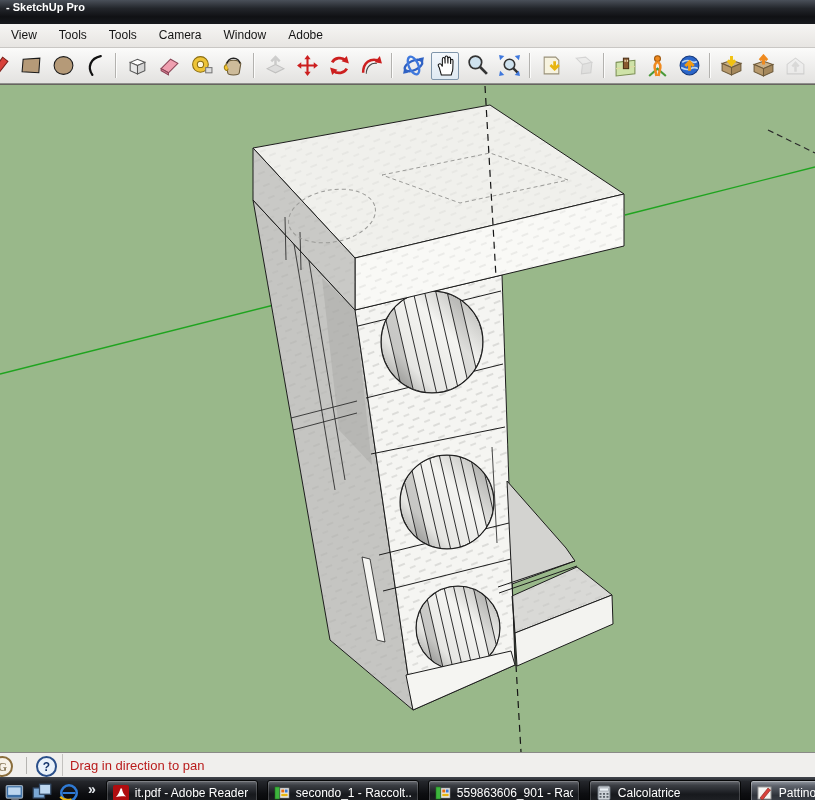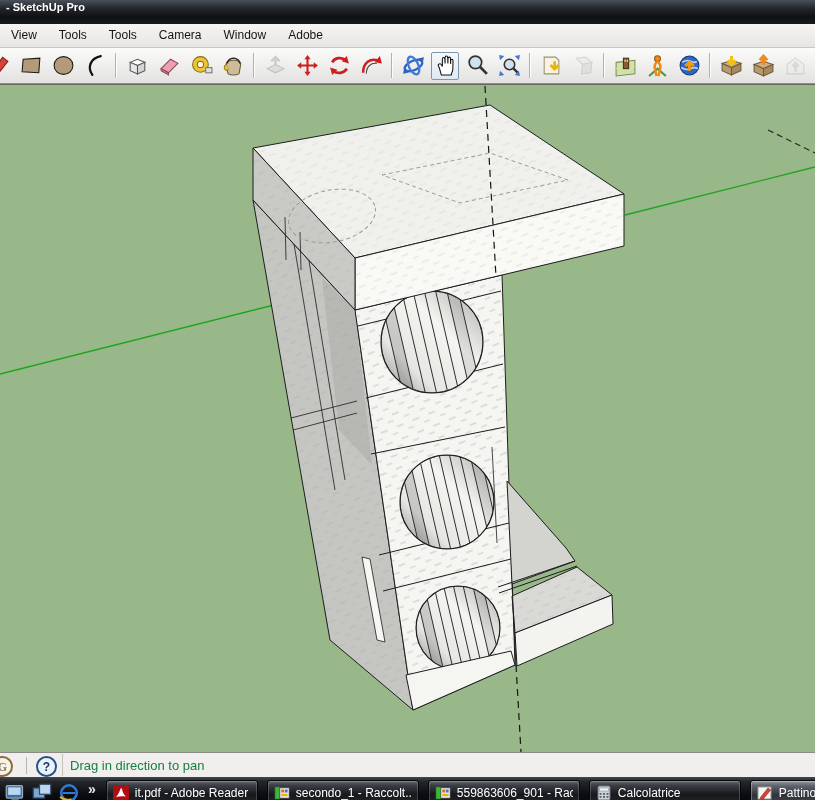--- a/index.html
+++ b/index.html
@@ -51,21 +51,21 @@
     width:17px; height:17px; border-radius:50%; flex:none;
     display:flex; align-items:center; justify-content:center;
     font-size:12px; line-height:1;
   }
   .geo-badge { position:absolute; left:-8px; top:3px; border:2px solid #8a6d3b; background:#f7f2e8; color:#8a7a5a; font-family:"Liberation Serif",serif; font-weight:bold; }
   .help-badge { position:absolute; left:36px; top:3px; border:2px solid #2a4f8a; background:#eaf2fa; color:#16356b; font-weight:bold; }
   .status-sep { position:absolute; left:26px; top:4px; width:1px; height:17px; background:#b5b4b1; }
   .status-text {
     position:absolute; left:62px; top:1px; bottom:1px; right:0;
     border-left:1px solid #c2c1be; padding-left:7px;
-    font-size:13px; color:#15803d; display:flex; align-items:center;
+    font-size:13px; color:#b91c1c; display:flex; align-items:center;
   }
   
   .taskbar {
     height:32px; background:linear-gradient(#43474e 0%, #24262b 14%, #0d0e11 52%, #010102 100%);
     display:flex; align-items:center; overflow:hidden; padding-left:5px;
   }
   .ql-icon { width:20px; height:20px; flex:none; margin-right:7px; }
   .ql-icon svg { width:20px; height:20px; display:block; }
   .chevron { color:#e2e6ea; font-size:14px; font-weight:bold; margin:0 10px 8px 2px; flex:none; }
   .task-btn {

